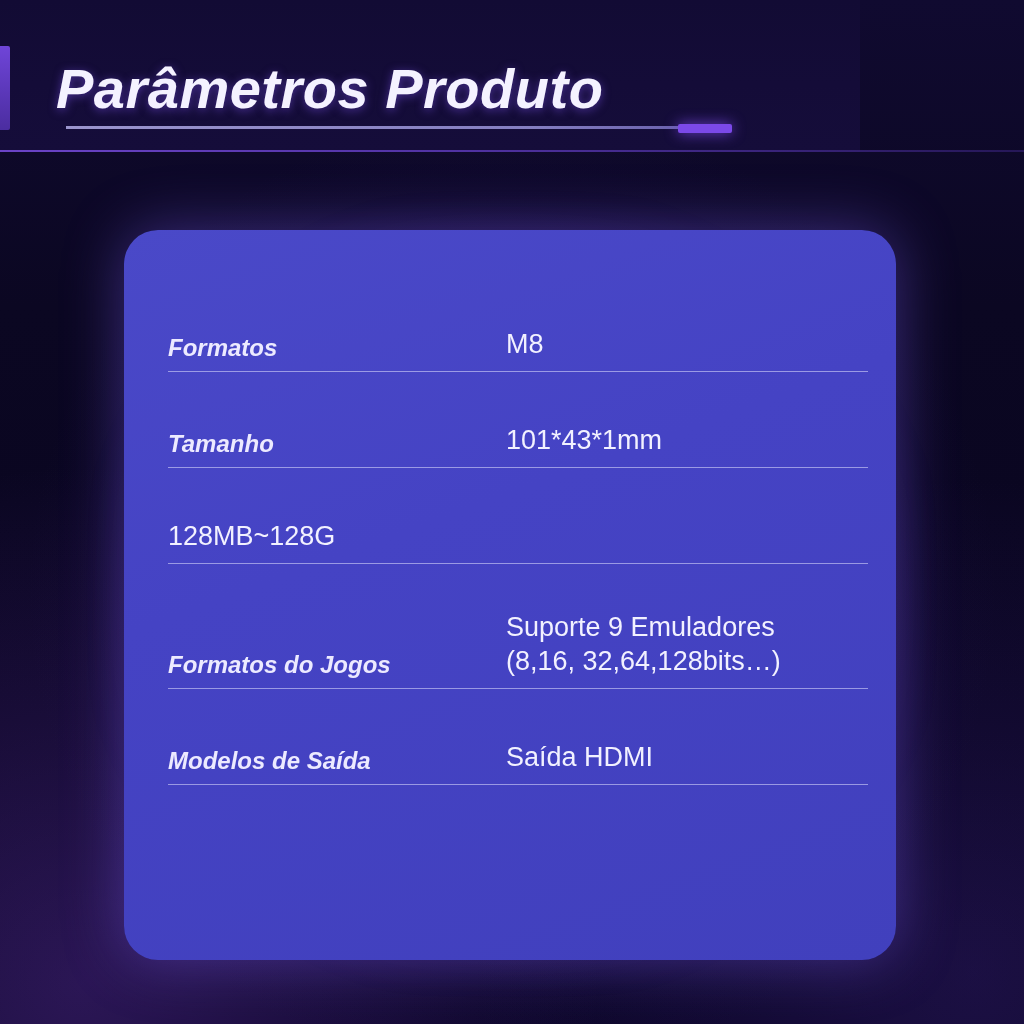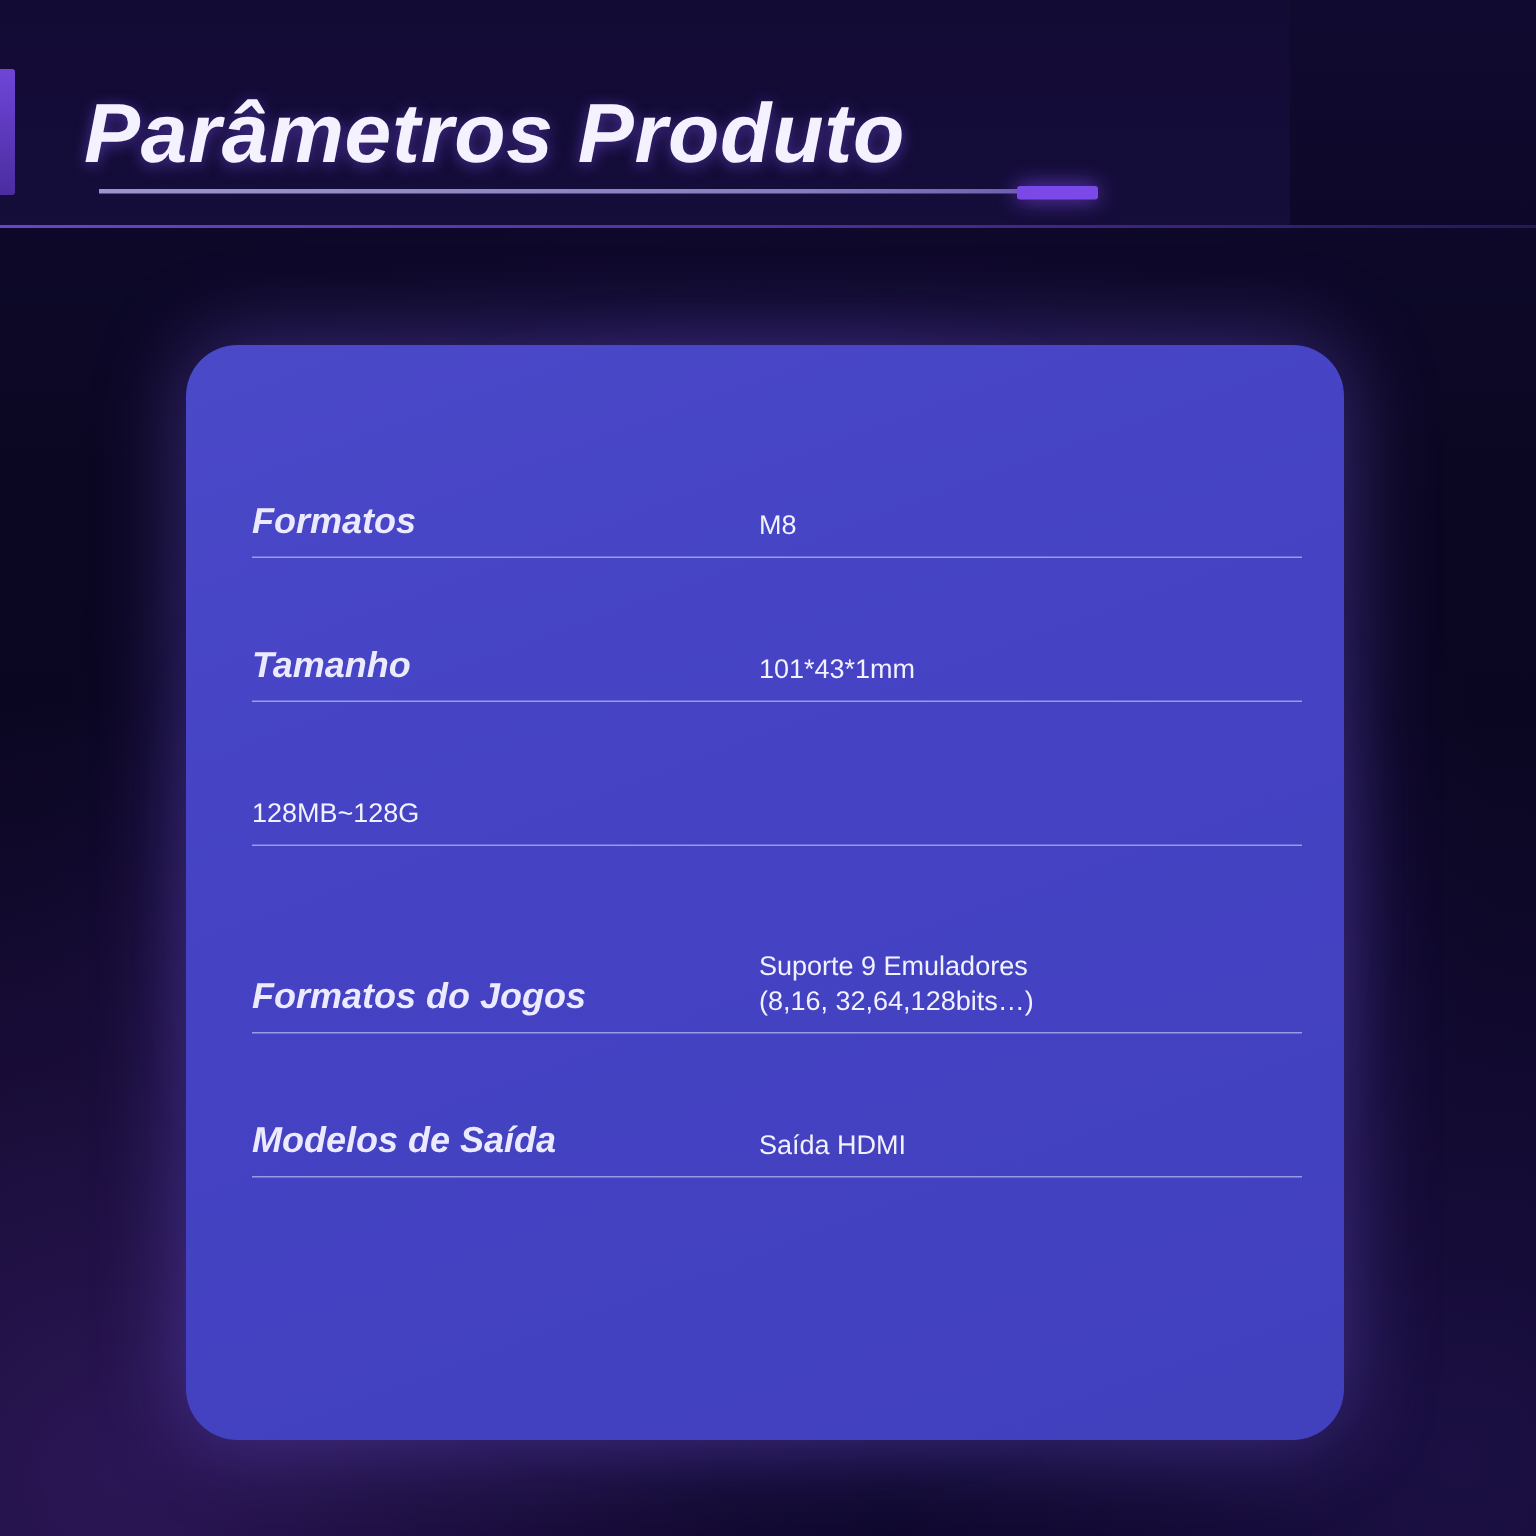--- a/index.html
+++ b/index.html
@@ -124,21 +124,21 @@
     flex: 0 0 338px;
     font-size: 24px;
     font-style: italic;
     font-weight: bold;
     color: #eceaff;
     padding-bottom: 9px;
     white-space: nowrap;
   }
   .row-value {
     flex: 1 1 auto;
-    font-size: 18px;
+    font-size: 27px;
     color: #f2f1ff;
     font-weight: 400;
     line-height: 1.28;
     padding-bottom: 9px;
     white-space: pre-line;
   }
   .row-h-short { height: 72px; }
   .row-h-mid   { height: 96px; }
   .row-h-tall  { height: 125px; }
 </style>

